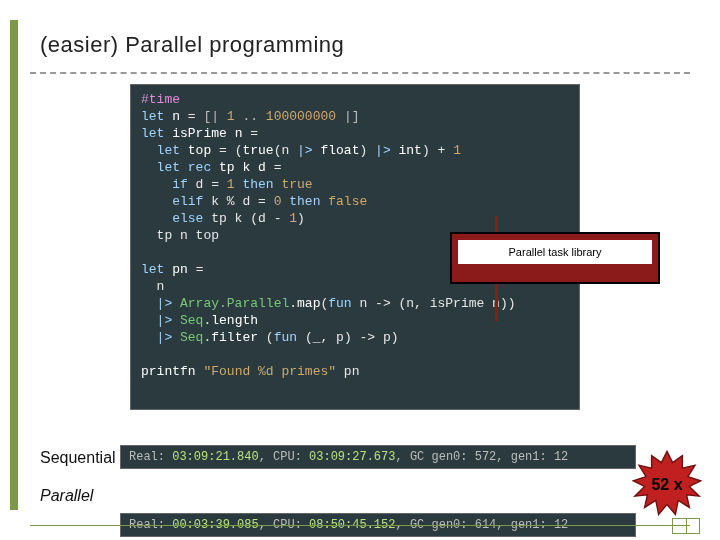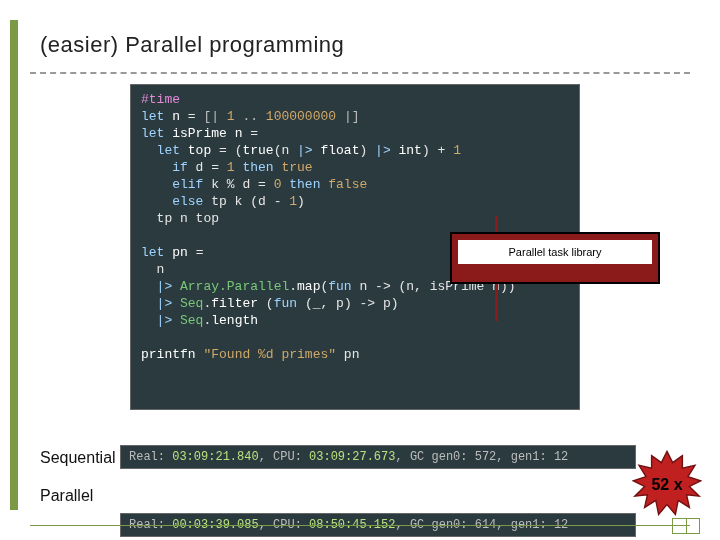--- a/index.html
+++ b/index.html
@@ -111,21 +111,21 @@
     font-family: Consolas, "Courier New", monospace;
     font-size: 12px;
     padding: 4px 8px;
     border: 1px solid #666;
     white-space: pre;
   }
   .lit2 { color: #b9e27f; }
   .gc   { color: #bdbdbd; }
 
   .seq-label { left: 40px; top: 449px; }
-  .par-label { left: 40px; top: 487px; }
+  .par-label { left: 40px; top: 487px; font-style: italic; }
   .seq-timing { left: 120px; top: 445px; width: 498px; }
   .par-timing { left: 120px; top: 483px; width: 498px; margin-top: 30px; }
 
   .starburst {
     position: absolute;
     right: 18px;
     top: 450px;
     width: 70px;
     height: 70px;
   }
@@ -175,30 +175,31 @@
   <div class="accent-bar"></div>
 
   <div class="title">(easier) Parallel programming</div>
   <div class="title-rule"></div>
 
   <div class="code-main">
     <div class="ln"><span class="cmt">#time</span></div>
     <div class="ln"><span class="kw">let </span><span class="fn">n </span><span>= </span><span class="gray">[| </span><span class="lit">1 </span><span class="gray">.. </span><span class="lit">100000000 </span><span class="gray">|]</span></div>
     <div class="ln"><span class="kw">let </span><span class="fn">isPrime n </span><span>=</span></div>
     <div class="ln"><span class="kw">  let </span><span class="fn">top </span><span>= (</span><span class="call">true</span><span>(n </span><span class="op">|&gt; </span><span class="call">float</span><span>) </span><span class="op">|&gt; </span><span class="call">int</span><span>) + </span><span class="lit">1</span></div>
+    <div class="ln"><span class="kw">  let rec </span><span class="fn">tp k d </span><span>=</span></div>
     <div class="ln"><span class="kw">    if </span><span>d = </span><span class="lit">1 </span><span class="kw">then </span><span class="litb">true</span></div>
     <div class="ln"><span class="kw">    elif </span><span>k % d = </span><span class="lit">0 </span><span class="kw">then </span><span class="litb">false</span></div>
     <div class="ln"><span class="kw">    else </span><span>tp k (d - </span><span class="lit">1</span><span>)</span></div>
     <div class="ln"><span>  tp n top</span></div>
     <div class="ln">&nbsp;</div>
     <div class="ln"><span class="kw">let </span><span class="fn">pn </span><span>=</span></div>
     <div class="ln"><span>  n</span></div>
     <div class="ln"><span class="op">  |&gt; </span><span class="type">Array.Parallel</span><span>.</span><span class="mtd">map</span><span>(</span><span class="kw">fun </span><span>n -&gt; (n, isPrime n))</span></div>
+    <div class="ln"><span class="op">  |&gt; </span><span class="type">Seq</span><span>.</span><span class="mtd">length</span></div>
     <div class="ln"><span class="op">  |&gt; </span><span class="type">Seq</span><span>.</span><span class="mtd">filter </span><span>(</span><span class="kw">fun </span><span>(_, p) -&gt; p)</span></div>
-    <div class="ln"><span class="op">  |&gt; </span><span class="type">Seq</span><span>.</span><span class="mtd">length</span></div>
     <div class="ln">&nbsp;</div>
     <div class="ln"><span class="call">printfn </span><span class="str">"Found %d primes" </span><span>pn</span></div>
   </div>
 
   <div class="annotation-line"></div>
   <div class="annotation-box">
     <div class="inner">Parallel task library</div>
   </div>
 
   <div class="row-label seq-label">Sequential</div>

